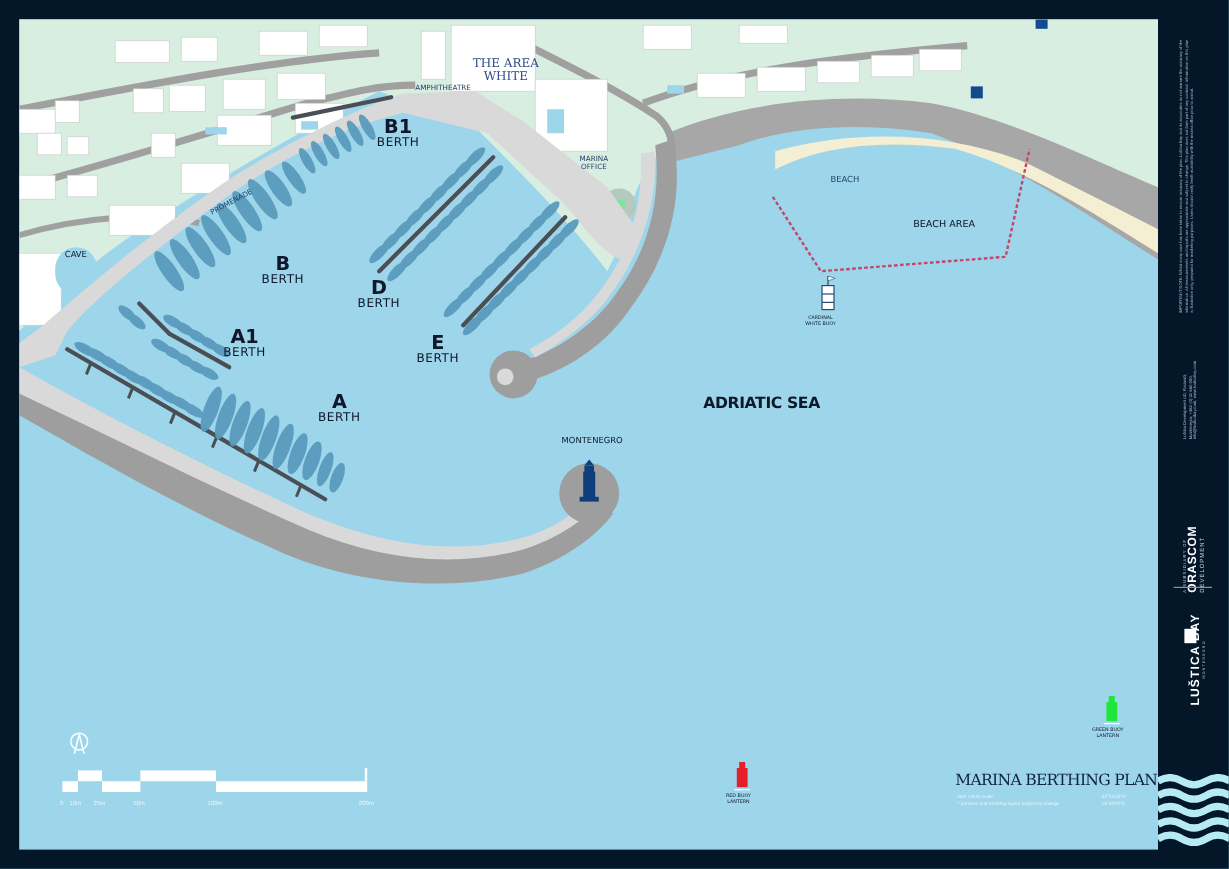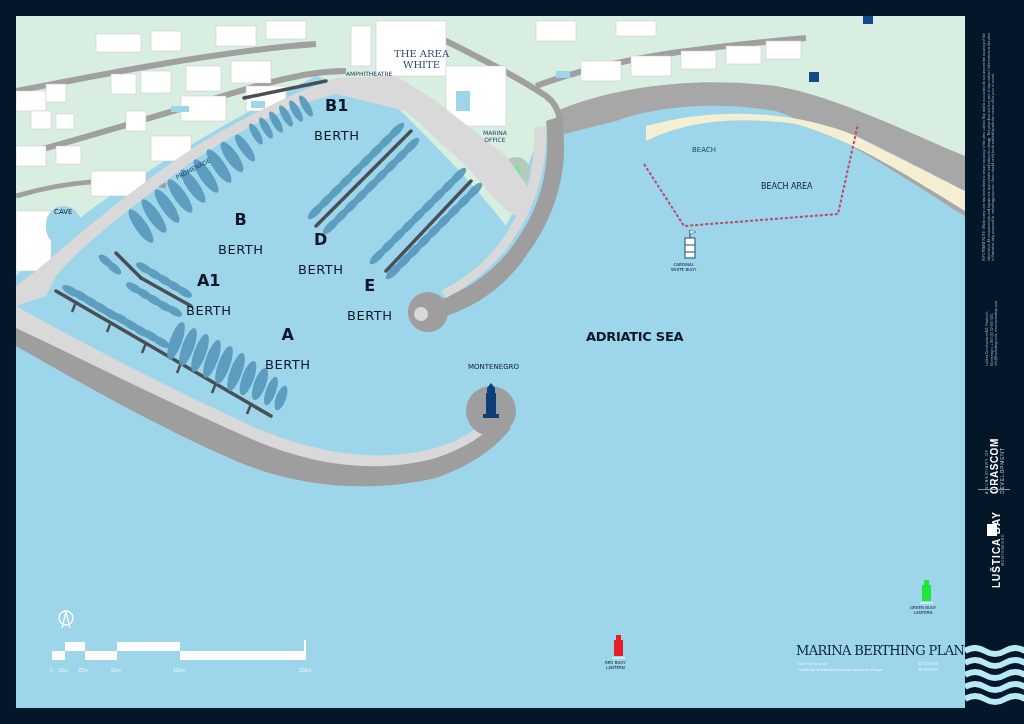--- a/index.html
+++ b/index.html
@@ -1,21 +1,21 @@
 <!DOCTYPE html>
 <html><head>
 <meta charset="utf-8">
 <style>
   html,body{margin:0;padding:0;}
   body{width:1024px;height:724px;background:#031729;position:relative;overflow:hidden;font-family:"Liberation Sans",sans-serif;}
   #map{position:absolute;left:16px;top:16px;width:949px;height:692px;background:#9dd6ea;overflow:hidden;}
   #map svg{position:absolute;left:0;top:0;}
   .lbl{position:absolute;color:#0f172a;font-family:"DejaVu Sans",sans-serif;text-align:center;line-height:1;white-space:nowrap;}
   .berth-letter{font-size:16px;font-weight:bold;letter-spacing:0;}
-  .berth-word{font-size:13px;letter-spacing:0.5px;display:block;margin-top:15px;}
+  .berth-word{font-size:10px;letter-spacing:0.5px;display:block;margin-top:1px;}
   .dark-lbl{color:#25406b;}
   .small{font-size:6px;}
   .sea{font-size:13px;font-weight:bold;letter-spacing:-0.3px;}
   .hotel{font-family:"DejaVu Serif",serif;font-size:10px;color:#2c4a88;line-height:1.1;}
   .marina-title{position:absolute;left:780px;top:627px;font-family:"DejaVu Serif",serif;font-size:13px;color:#0f2141;font-weight:normal;letter-spacing:-0.6px;}
   .marina-sub{position:absolute;font-size:4px;color:#e8f6fb;white-space:nowrap;}
   .scale-lbl{position:absolute;font-size:5px;color:#e8f6fb;top:651px;}
   #sidebar{position:absolute;left:965px;top:16px;width:59px;height:692px;}
   .vert{position:absolute;transform-origin:left top;transform:rotate(-90deg);white-space:nowrap;color:#c9d3e6;}
   .legal{font-size:3.4px;line-height:4.5px;width:230px;white-space:normal;color:#aab4cc;}

